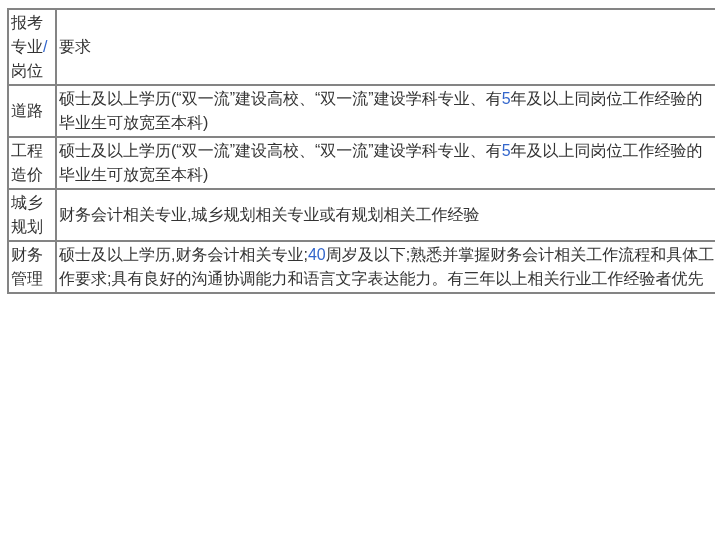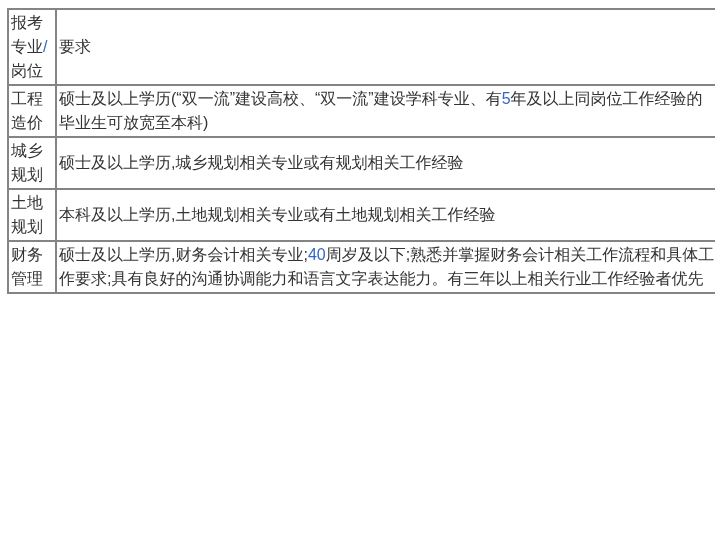--- a/index.html
+++ b/index.html
@@ -53,30 +53,30 @@
 <body>
 
 <div>
   <table class="job-table">
     <tbody>
         <tr>
           <td class="pos"><span>报考专业</span><span class="accent">/</span><span>岗位</span></td>
           <td class="req"><span>要求</span></td>
         </tr>
         <tr>
+          <td class="pos"><span>道路</span></td>
+          <td class="req"><span>硕士及以上学历(“双一流”建设高校、“双一流”建设学科专业、有</span><span class="accent">5</span><span>年及以上同岗位工作经验的毕业生可放宽至本科)</span></td>
+        </tr>
+        <tr>
           <td class="pos"><span>工程造价</span></td>
           <td class="req"><span>硕士及以上学历(“双一流”建设高校、“双一流”建设学科专业、有</span><span class="accent">5</span><span>年及以上同岗位工作经验的毕业生可放宽至本科)</span></td>
         </tr>
         <tr>
           <td class="pos"><span>城乡规划</span></td>
-          <td class="req"><span>硕士及以上学历,城乡规划相关专业或有规划相关工作经验</span></td>
-        </tr>
-        <tr>
-          <td class="pos"><span>土地规划</span></td>
-          <td class="req"><span>本科及以上学历,土地规划相关专业或有土地规划相关工作经验</span></td>
+          <td class="req"><span>财务会计相关专业,城乡规划相关专业或有规划相关工作经验</span></td>
         </tr>
         <tr>
           <td class="pos"><span>财务管理</span></td>
           <td class="req"><span>硕士及以上学历,财务会计相关专业;</span><span class="accent">40</span><span>周岁及以下;熟悉并掌握财务会计相关工作流程和具体工作要求;具有良好的沟通协调能力和语言文字表达能力。有三年以上相关行业工作经验者优先</span></td>
         </tr>
       </tbody>
   </table>
 </div>
 
 </body></html>

